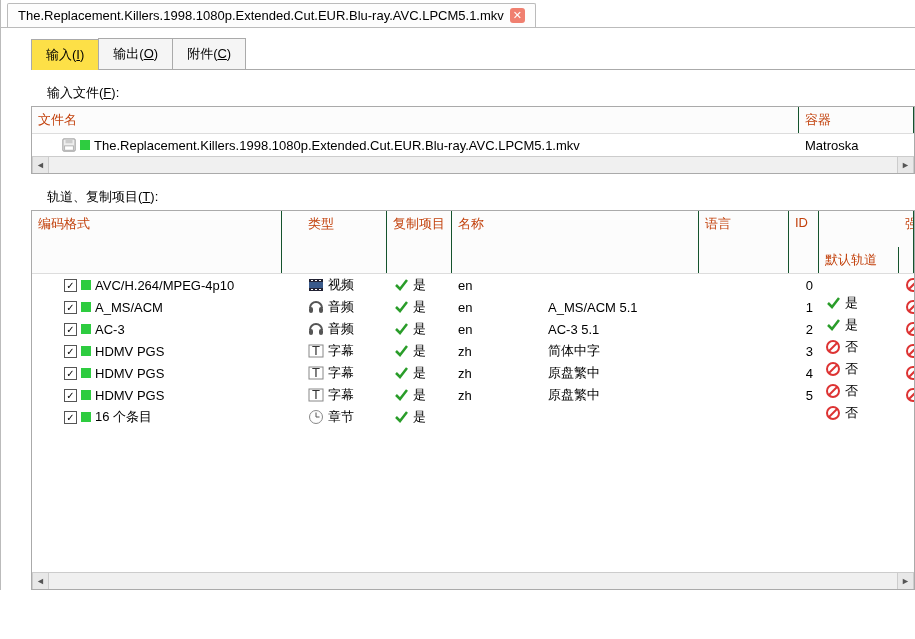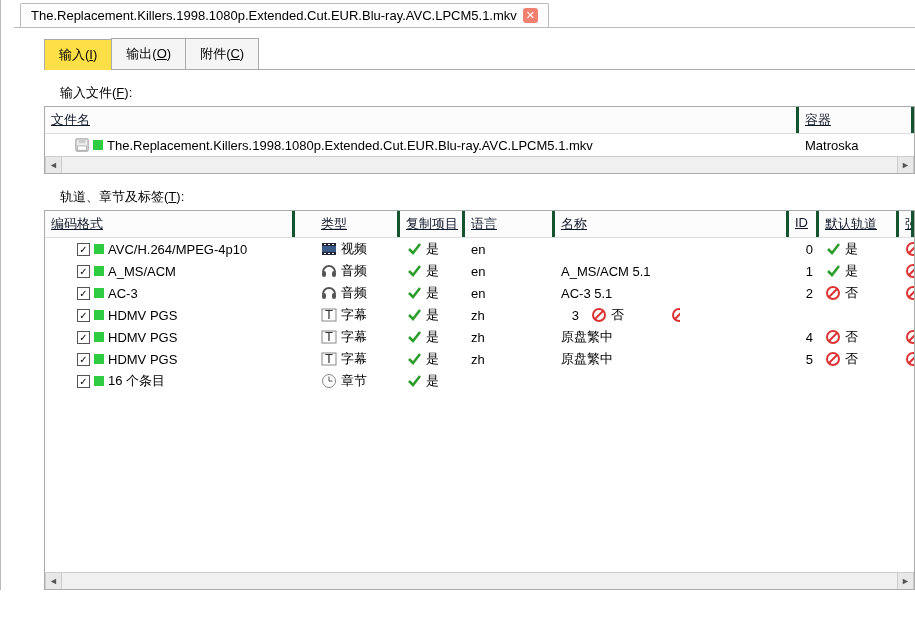--- a/index.html
+++ b/index.html
@@ -1,46 +1,46 @@
 <!DOCTYPE html>
 <html><head>
 <meta charset="utf-8">
 <style>
   * { box-sizing: border-box; font-family: "Segoe UI", "Microsoft YaHei", sans-serif; font-size: 13px; }
   body { margin: 0; background: #fff; color: #000; }
-  .window { border-left: 1px solid #bbb; padding: 0 0 0 13px; }
+  .window { border-left: 1px solid #bbb; padding: 0 0 0 0; }
   .tabbar-outer { padding: 2px 6px 0 6px; border-bottom: 1px solid #bbb; display: flex; align-items: center; height: 28px;}
   .filetab { display: inline-flex; align-items: center; gap: 6px; padding: 4px 10px; border: 1px solid #bbb; border-bottom: none; background: #fdfdfd; border-radius: 2px 2px 0 0; }
   .filetab .close { width: 15px; height: 15px; border-radius: 3px; background: #f08070; color: #fff; display: flex; align-items: center; justify-content: center; font-size: 11px; line-height: 1; }
   .content { padding: 10px 0 0 30px; }
   .tabs { display: flex; border-bottom: 1px solid #aaa; }
   .tab { padding: 6px 14px; border: 1px solid #aaa; border-bottom: none; margin-right: -1px; background: #f5f5f5; cursor: pointer; }
   .tab.active { background: #fde047; position: relative; top: 1px; }
   .section-label { margin: 14px 0 4px 16px; }
   .listbox { border: 1px solid #aaa; margin-right: 0; }
   .header-row { display: flex; background: #fcfcfc; border-bottom: 1px solid #ddd; }
-  .hcell { padding: 4px 6px; border-right: 3px solid #14532d; color: #0f172a; white-space: nowrap; overflow: hidden; text-decoration: underline; }
+  .hcell { padding: 4px 6px; border-right: 1px solid #14532d; color: #c2410c; white-space: nowrap; overflow: hidden; }
   .rows { background: #fff; }
   .row { display: flex; align-items: center; height: 22px; padding: 0; }
   .cell { padding: 0 6px; display: flex; align-items: center; gap: 4px; white-space: nowrap; overflow: hidden; height: 100%; }
   .chk { width: 13px; height: 13px; border: 1px solid #555; display: inline-flex; align-items: center; justify-content: center; font-size: 10px; color: #000; }
   .sq-green { width: 10px; height: 10px; background: #2ecc40; display: inline-block; }
   .disk-icon { width: 14px; height: 14px; display: inline-block; }
   .scrollbar-h { height: 17px; border-top: 1px solid #ccc; background: #f0f0f0; display: flex; justify-content: space-between; }
   .sb-btn { width: 17px; height: 100%; background: #e8e8e8; border-left: 1px solid #ccc; border-right: 1px solid #ccc; display:flex;align-items:center;justify-content:center; font-size:9px;color:#555;}
   
   .fc-name { flex: 1; }
   .fc-cont { width: 115px; }
   .tc-codec { width: 250px; }
   .tc-type  { width: 85px; margin-left: 20px; }
   .tc-copy  { width: 65px; }
   .tc-lang  { width: 90px; }
   .tc-name  { flex: 1; }
   .tc-id    { width: 30px; text-align: left; justify-content: flex-end; }
-  .tc-def   { width: 80px; }
+  .tc-def   { width: 80px; margin-top: 36px; }
   .tc-force { width: 15px; }
   svg { display: block; }
   u { text-decoration: underline; }
 </style>
 </head>
 <body>
 
 <div class="window">
   <div class="tabbar-outer">
     <div class="filetab">
@@ -87,30 +87,30 @@
             <div class="cell fc-cont">Matroska</div>
           </div>
         </div>
       <div class="scrollbar-h">
         <span class="sb-btn">◄</span>
         <span class="sb-btn">►</span>
       </div>
     </div>
 
     <div class="section-label">
-      <span>轨道、章节及标签(</span><u>T</u><span>):</span>
+      <span>轨道、复制项目(</span><u>T</u><span>):</span>
     </div>
 
     <div class="listbox" style="min-height:380px;position:relative;">
       <div class="header-row">
         <div class="hcell tc-codec">编码格式</div>
         <div class="hcell tc-type">类型</div>
         <div class="hcell tc-copy">复制项目</div>
+        <div class="hcell tc-name">名称</div>
         <div class="hcell tc-lang">语言</div>
-        <div class="hcell tc-name">名称</div>
         <div class="hcell tc-id">ID</div>
         <div class="hcell tc-def">默认轨道</div>
         <div class="hcell tc-force">强</div>
       </div>
       <div class="rows" id="track-rows">
           <div class="row">
             <div class="cell tc-codec" style="padding-left:32px;">
               <span class="chk">✓</span>
               <span class="sq-green"></span>
               <span>AVC/H.264/MPEG-4p10</span>
@@ -265,20 +265,21 @@
             </div>
             <div class="cell tc-copy">
               <span>
                 <svg width="16" height="16" viewBox="0 0 16 16">
                   <path d="M3 8 L7 12 L14 3" fill="none" stroke="#2a9d2a" stroke-width="2.5"></path>
                 </svg>
               </span>
               <span>是</span>
             </div>
             <div class="cell tc-lang">zh</div>
+            <div class="cell tc-name">简体中字</div>
             <div class="cell tc-id">3</div>
             <div class="cell tc-def">
               <span>
                 <svg width="16" height="16" viewBox="0 0 16 16">
                   <circle cx="8" cy="8" r="6" fill="none" stroke="#d33" stroke-width="2"></circle>
                   <line x1="4" y1="12" x2="12" y2="4" stroke="#d33" stroke-width="2"></line>
                 </svg>
               </span>
               <span>否</span>
             </div>

